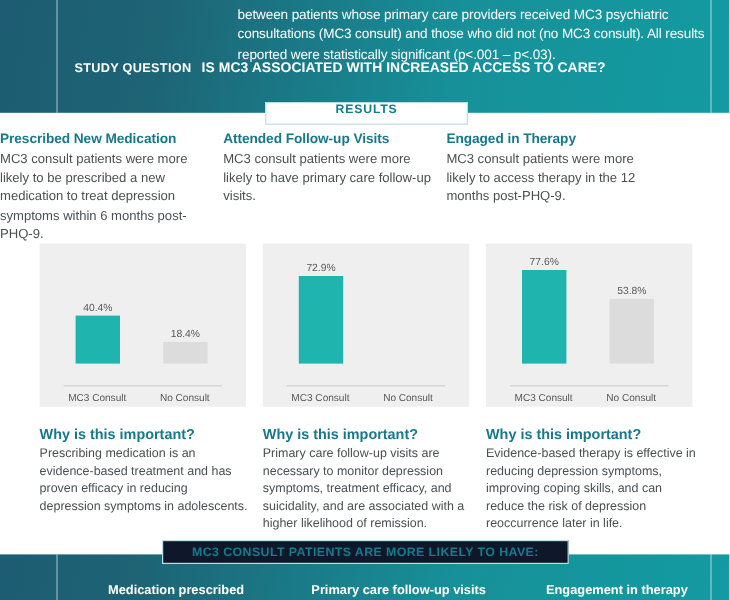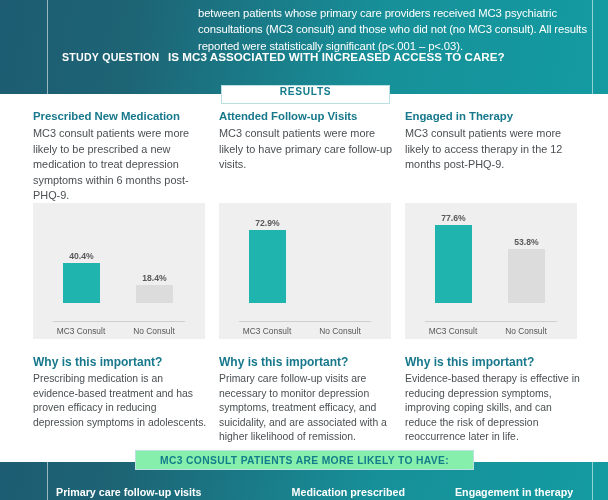--- a/index.html
+++ b/index.html
@@ -86,21 +86,21 @@
     position: absolute;
     left: 0; top: 110px;
     width: 608px;
     display: flex;
     gap: 0px;
   }
   .col {
     width: 186px;
     padding: 0 0 0 0;
   }
-  .col-1 { margin-left: 33px; }
+  .col-1 { }
   .col-2 { margin-left: 0px; width: 186px; }
   .col-3 { margin-left: 0px; width: 186px; }
 
   .col-head {
     color: #17788c;
     font-size: 11.4px;
     font-weight: bold;
     letter-spacing: -0.05px;
     margin-bottom: 4px;
   }
@@ -148,21 +148,21 @@
     display: flex;
     flex-direction: column;
     align-items: center;
     justify-content: flex-end;
   }
   .bar-wrap.left  { left: 30px; }
   .bar-wrap.right { left: 103px; }
   .bar-value {
     color: #59595b;
     font-size: 8.6px;
-    font-weight: bold;
+    font-weight: normal;
     margin-bottom: 2px;
     white-space: nowrap;
     margin-top: 48px;
   }
   .bar {
     width: 37px;
     background: #1fb5ae;
   }
   .bar.gray { background: #dcdcdc; }
   .bar-label {
@@ -218,21 +218,21 @@
   .b-rule-right {
     position: absolute;
     left: 592px; top: 462px;
     width: 1px; height: 38px;
     background: rgba(255,255,255,0.55);
   }
   .bottom-ribbon {
     position: absolute;
     left: 135px; top: 450px;
     width: 339px; height: 20px;
-    background: #86efac;
+    background: #0f172a;
     border: 1px solid #bcdfe2;
     display: flex;
     align-items: center;
     justify-content: center;
     z-index: 5;
   }
   .bottom-ribbon span {
     color: #137d8c;
     font-size: 10.3px;
     font-weight: bold;
@@ -353,16 +353,16 @@
 
 <div class="bottom-band"></div>
 <div class="b-rule-left"></div>
 <div class="b-rule-right"></div>
 
 <div class="bottom-ribbon">
   <span>MC3 CONSULT PATIENTS ARE MORE LIKELY TO HAVE:</span>
 </div>
 
 <div class="bottom-items">
+  <div class="bi bi-1">Medication prescribed</div>
   <div class="bi bi-2">Primary care follow-up visits</div>
-  <div class="bi bi-1">Medication prescribed</div>
   <div class="bi bi-3">Engagement in therapy</div>
 </div>
 
 </body></html>

